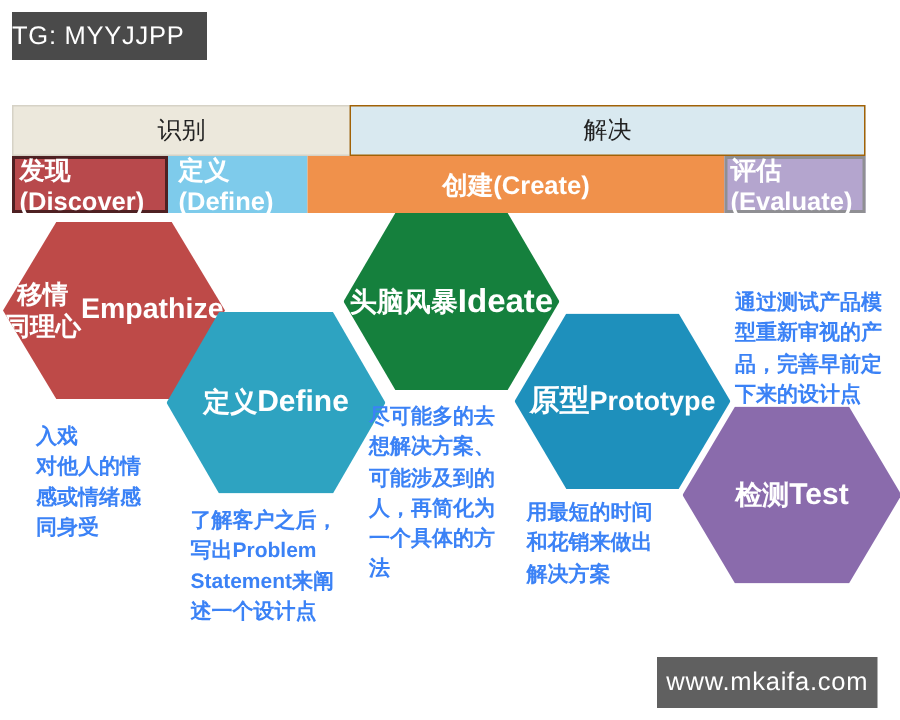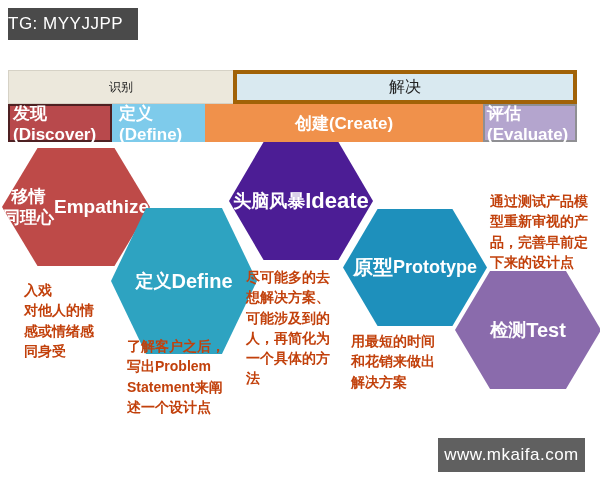--- a/index.html
+++ b/index.html
@@ -12,46 +12,46 @@
     position:absolute;color:#ffffff;font-size:17px;letter-spacing:.5px;
     display:flex;align-items:center;justify-content:center;
   }
   .wm-top{left:8px;top:8px;width:130px;height:32px;background:#4a4a4a;justify-content:flex-start;padding-left:0;}
   .wm-bottom{left:438px;top:438px;width:147px;height:34px;background:#606060;}
   
   .phase-row{position:absolute;display:flex;}
   .row-top{left:8px;top:70px;width:569px;height:34px;}
   .row-sub{left:8px;top:104px;width:569px;height:38px;}
   .cell{display:flex;align-items:center;justify-content:center;box-sizing:border-box;}
-  .cell-identify{width:225px;background:#ece8dc;border:1px solid #d6d2c6;border-right:none;color:#222;font-size:12px;}
-  .cell-solve{flex:1;background:#d9e9f0;border:4px solid #a16207;color:#222;font-size:16px;}
+  .cell-identify{width:225px;background:#ece8dc;border:1px solid #d6d2c6;border-right:none;color:#222;font-size:16px;}
+  .cell-solve{flex:1;background:#d9e9f0;border:1px solid #a16207;color:#222;font-size:16px;}
   .cell-sub{color:#ffffff;font-weight:bold;font-size:17px;}
   .cell-discover{width:104px;background:#b8494c;border:2px solid #4e2022;justify-content:flex-start;padding-left:3px;}
   .cell-define{width:93px;background:#7ecbeb;justify-content:flex-start;padding-left:7px;}
   .cell-create{width:278px;background:#f0914b;}
   .cell-evaluate{flex:1;background:#b4a5ce;border:2px solid #8f8f93;padding-left:2px;}
   
   .hex{
     position:absolute;display:flex;flex-direction:row;align-items:center;justify-content:center;
     clip-path:polygon(24% 0%,76% 0%,100% 50%,76% 100%,24% 100%,0% 50%);
     color:#ffffff;text-align:center;line-height:1.25;
   }
   .hex .zh{font-weight:bold;font-size:18px;white-space:pre-line;}
   .hex .en{font-weight:bold;font-size:20px;}
   .hex1{left:2px;top:148px;width:148px;height:118px;}
   .hex1 .zh{font-size:17px;} .hex1 .en{font-size:19px;}
-  .hex2{left:111px;top:208px;width:146px;height:146px;}
+  .hex2{left:111px;top:208px;width:146px;height:121px;}
   .hex3{left:229px;top:142px;width:144px;height:118px;}
   .hex3 .en{font-size:22px;}
   .hex4{left:343px;top:209px;width:144px;height:117px;}
   .hex4 .zh{font-size:20px;} .hex4 .en{font-size:18px;}
   .hex5{left:455px;top:271px;width:146px;height:118px;}
   
   .note{
-    position:absolute;color:#c2410c;font-weight:bold;font-size:14px;line-height:1.45;
+    position:absolute;color:#3b82f6;font-weight:bold;font-size:14px;line-height:1.45;
     white-space:pre-line;text-align:left;
   }
   .note1{left:24px;top:280px;}
   .note2{left:127px;top:336px;}
   .note3{left:246px;top:267px;}
   .note4{left:351px;top:331px;}
   .note5{left:490px;top:191px;}
 </style>
 </head>
 <body>
@@ -88,21 +88,21 @@
 
   <div class="hex hex1" style="background: rgb(190, 74, 72);">
     <div class="zh">移情
 同理心</div>
     <div class="en">Empathize</div>
   </div>
   <div class="hex hex2" style="background: rgb(46, 163, 193);">
     <div class="zh">定义</div>
     <div class="en">Define</div>
   </div>
-  <div class="hex hex3" style="background: #4c1d95;">
+  <div class="hex hex3" style="background: #15803d;">
     <div class="zh">头脑风暴</div>
     <div class="en">Ideate</div>
   </div>
   <div class="hex hex4" style="background: rgb(30, 144, 188);">
     <div class="zh">原型</div>
     <div class="en">Prototype</div>
   </div>
   <div class="hex hex5" style="background: rgb(138, 107, 172);">
     <div class="zh">检测</div>
     <div class="en">Test</div>

